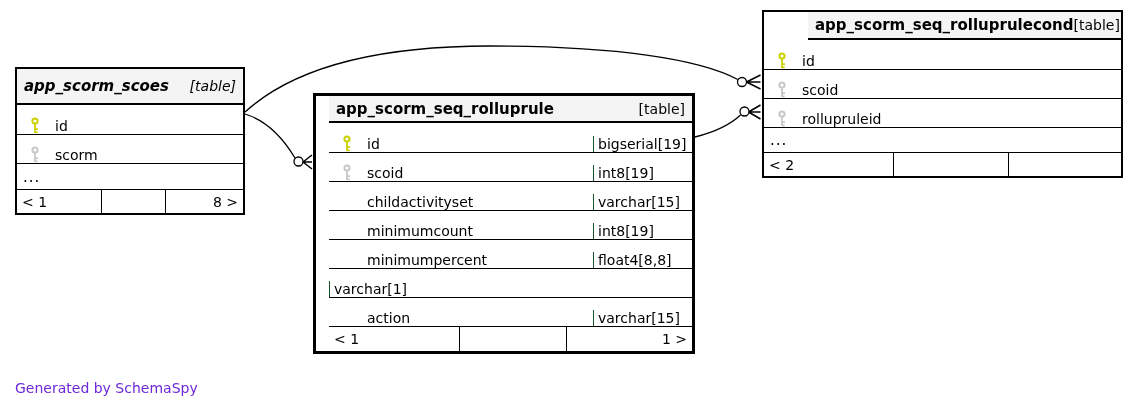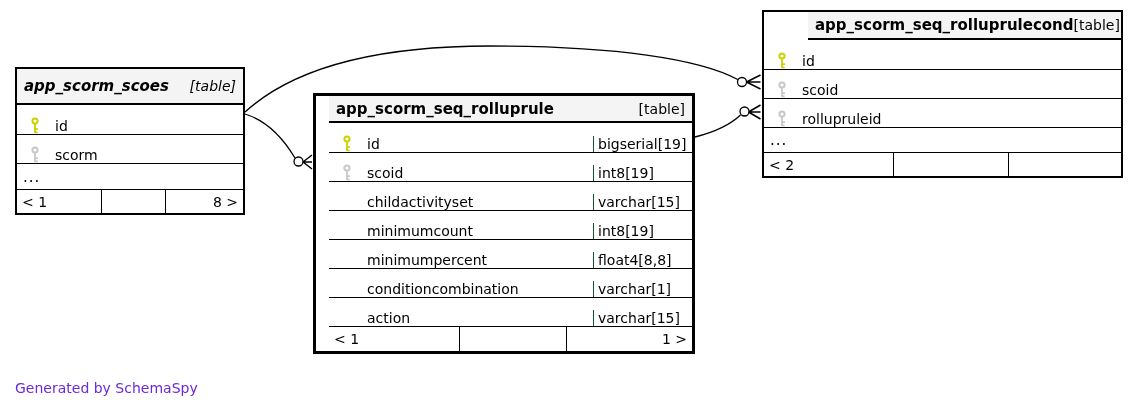--- a/index.html
+++ b/index.html
@@ -150,24 +150,20 @@
       <div class="cell-type">int8[19]</div>
     </div>
     <div class="t-row">
       <div class="cell-name">
         <span class="key-slot"></span>
         <span class="col-name">minimumpercent</span>
       </div>
       <div class="cell-type">float4[8,8]</div>
     </div>
     <div class="t-row">
-      <div class="cell-name">
-        <span class="key-slot"></span>
-        <span class="col-name">conditioncombination</span>
-      </div>
       <div class="cell-type">varchar[1]</div>
     </div>
     <div class="t-row">
       <div class="cell-name">
         <span class="key-slot"></span>
         <span class="col-name">action</span>
       </div>
       <div class="cell-type">varchar[15]</div>
     </div>
     <div class="t-foot">

